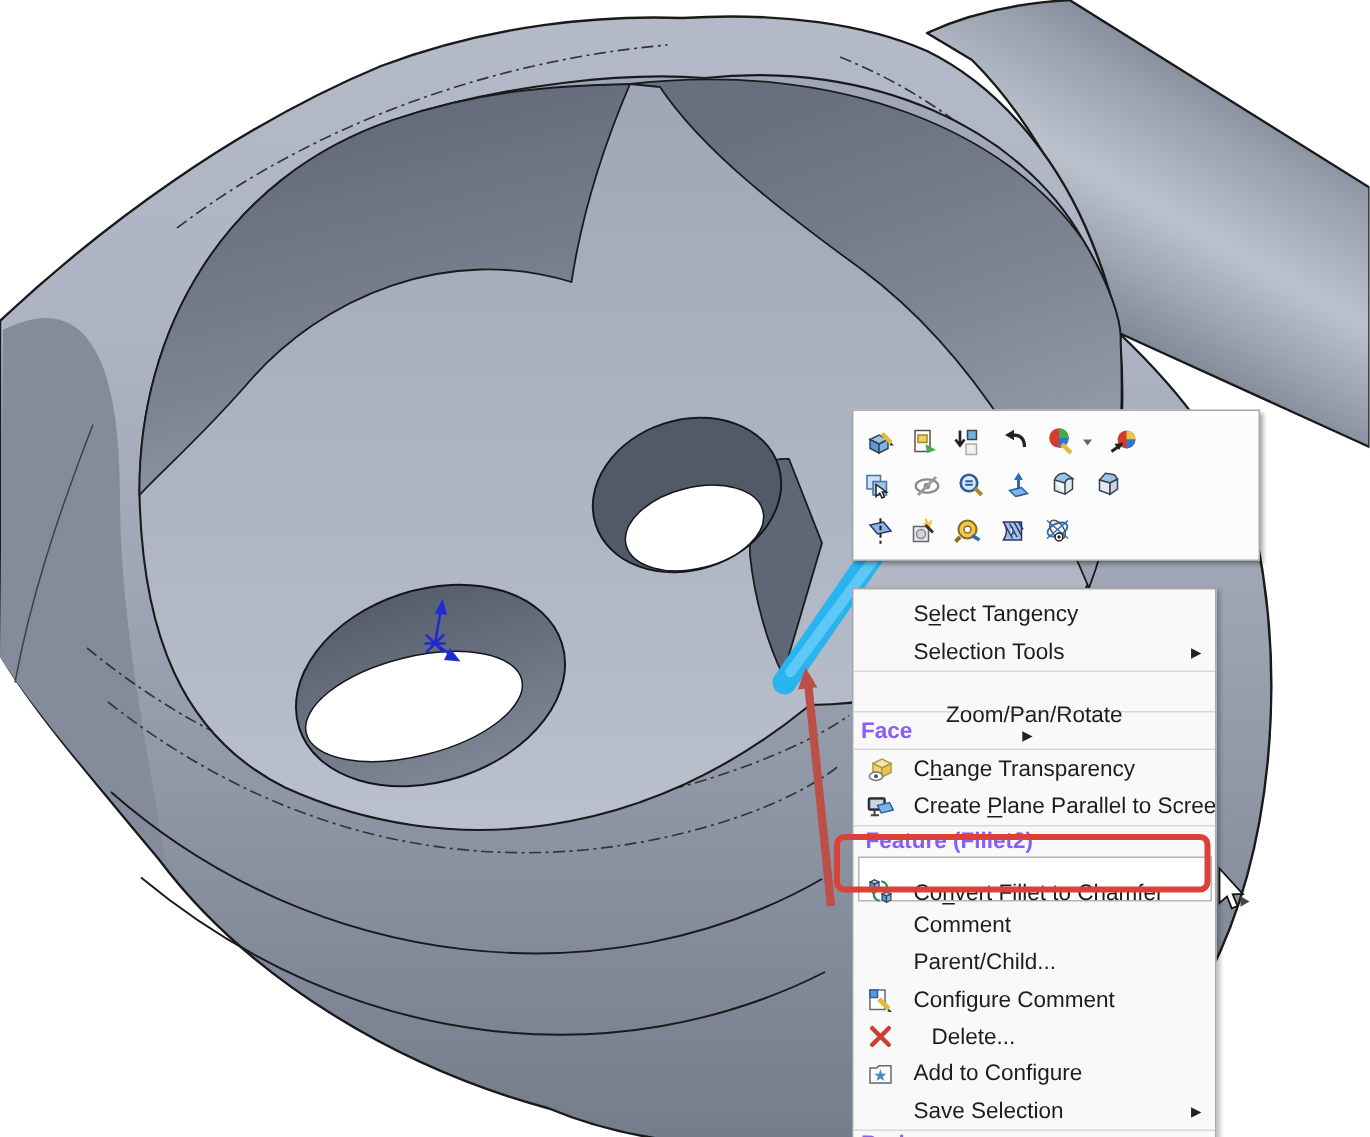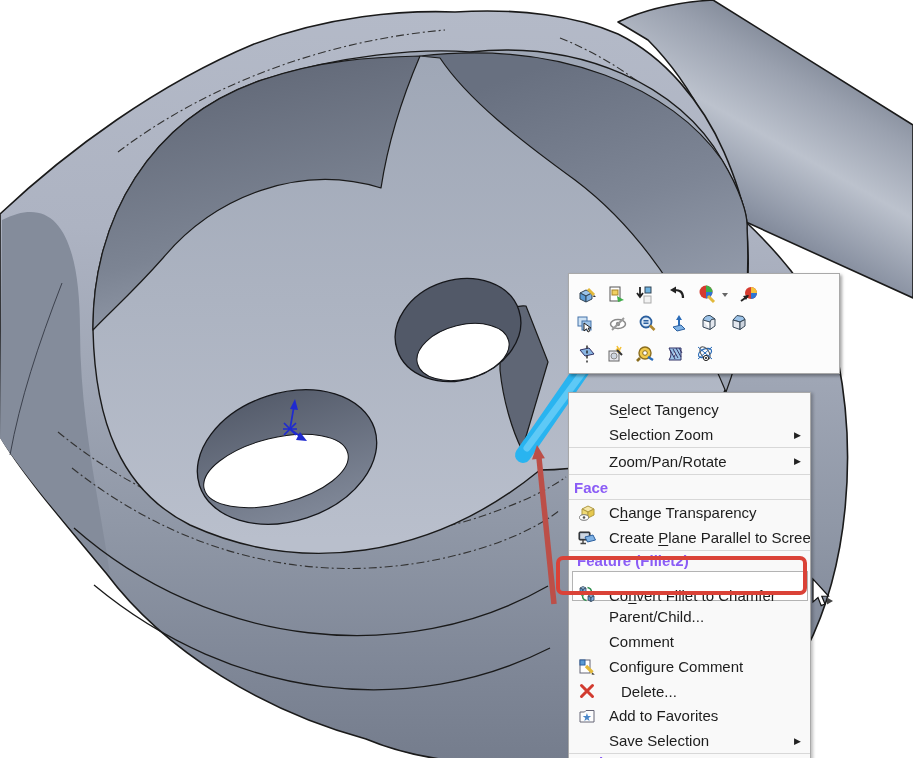--- a/index.html
+++ b/index.html
@@ -19,21 +19,21 @@
   .mi{height:25px;display:flex;align-items:center;}
   .mi .ic{flex:none;width:20px;height:20px;margin-left:8px;margin-right:12px;}
   .mi .lbl{flex:1;white-space:nowrap;}
   .mi .lbl u{text-underline-offset:2px;}
   .mi .arr{font-size:9px;color:#222;margin-right:9px;}
   .sep{height:1px;background:#d8d8d8;}
   .hdr{font-weight:bold;padding-left:5px;display:flex;align-items:center;color:#8b5cf6;}
   #hdr-face{height:24px;}
   #hdr-feature{height:18px;padding-left:8px;}
   #hdr-body{height:16px;}
-  #row-zoompan{height:26px;}
+  #row-zoompan{height:26px;flex-direction:column;}
   #row-delete{height:24px;gap:12px;}
   #row-convert{height:35px;position:relative;align-items:flex-end;}
   #row-convert .hoverbox{position:absolute;left:3px;right:2px;top:2px;bottom:3px;background:#fff;
         border:1px solid #b3b3b3;}
   #row-convert .ic,#row-convert .lbl,#row-convert .arr{position:relative;z-index:2;}
   
   .ann-rect{position:absolute;left:556px;top:556px;width:251px;height:39px;border:4px solid #da4237;
         border-radius:7px;box-sizing:border-box;z-index:40;}
 </style>
 </head>
@@ -274,21 +274,21 @@
       </span>
   </div>
 
   <div class="menu">
     <div class="mi">
       <span class="ic"></span>
       <span class="lbl">S<u>e</u>lect Tangency</span>
     </div>
     <div class="mi">
       <span class="ic"></span>
-      <span class="lbl">Selection Zoom</span>
+      <span class="lbl">Selection Tools</span>
       <span class="arr">▶</span>
     </div>
     <div class="sep"></div>
     <div class="mi" id="row-zoompan">
       <span class="ic"></span>
       <span class="lbl">Zoom/Pan/Rotate</span>
       <span class="arr">▶</span>
     </div>
     <div class="sep"></div>
     <div class="hdr" id="hdr-face">Face</div>
@@ -325,25 +325,25 @@
             <path d="M9.5,16.5 C6.5,16 5.5,14 5.5,11.5" fill="none" stroke="#2f8f4f" stroke-width="1.5"></path>
             <path d="M4,12 L5.6,9 L7.2,11.6 Z" fill="#2f8f4f"></path>
             <path d="M11,12 L14,10.5 L17,12 L14,13.5 Z" fill="#9cc3e8" stroke="#345" stroke-width=".8"></path>
             <path d="M11,12 L11,16 L14,17.5 L14,13.5 Z" fill="#5b9bd5" stroke="#345" stroke-width=".8"></path>
             <path d="M14,13.5 L17,12 L17,16 L14,17.5 Z" fill="#7fb2e5" stroke="#345" stroke-width=".8"></path>
           </svg></span>
       <span class="lbl">Co<u>n</u>vert Fillet to Chamfer</span>
     </div>
     <div class="mi">
       <span class="ic"></span>
+      <span class="lbl">Comment</span>
+    </div>
+    <div class="mi">
+      <span class="ic"></span>
       <span class="lbl">Parent/Child...</span>
-    </div>
-    <div class="mi">
-      <span class="ic"></span>
-      <span class="lbl">Comment</span>
     </div>
     <div class="mi">
       <span class="ic"><svg width="20" height="20">
             <rect x="3" y="3" width="10" height="13" fill="#fff" stroke="#667"></rect>
             <rect x="3" y="3" width="5" height="5" fill="#5b9bd5" stroke="#2b5f9e"></rect>
             <path d="M9,9 L15.5,15.5" stroke="#e2b93b" stroke-width="3.2"></path>
             <path d="M15.5,15.5 L17.8,17.8 L14.6,17.4 Z" fill="#333"></path>
           </svg></span>
       <span class="lbl">Configure Comment</span>
     </div>
@@ -351,21 +351,21 @@
       <span class="ic"><svg width="20" height="20">
             <path d="M4.5,4.5 L15.5,15.5 M15.5,4.5 L4.5,15.5" stroke="#d23b2f" stroke-width="3" stroke-linecap="round"></path>
           </svg></span>
       <span class="lbl">Delete...</span>
     </div>
     <div class="mi">
       <span class="ic"><svg width="20" height="20">
             <path d="M3,6 L3,16 L17,16 L17,4.5 L9,4.5 L7.5,6 Z" fill="#fdfdfd" stroke="#667"></path>
             <text x="10" y="14.5" text-anchor="middle" font-size="11" fill="#4a86c8">★</text>
           </svg></span>
-      <span class="lbl">Add to Favorites</span>
+      <span class="lbl">Add to Configure</span>
     </div>
     <div class="mi">
       <span class="ic"></span>
       <span class="lbl">Save Selection</span>
       <span class="arr">▶</span>
     </div>
     <div class="sep"></div>
     <div class="hdr" id="hdr-body">Body</div>
   </div>
 

